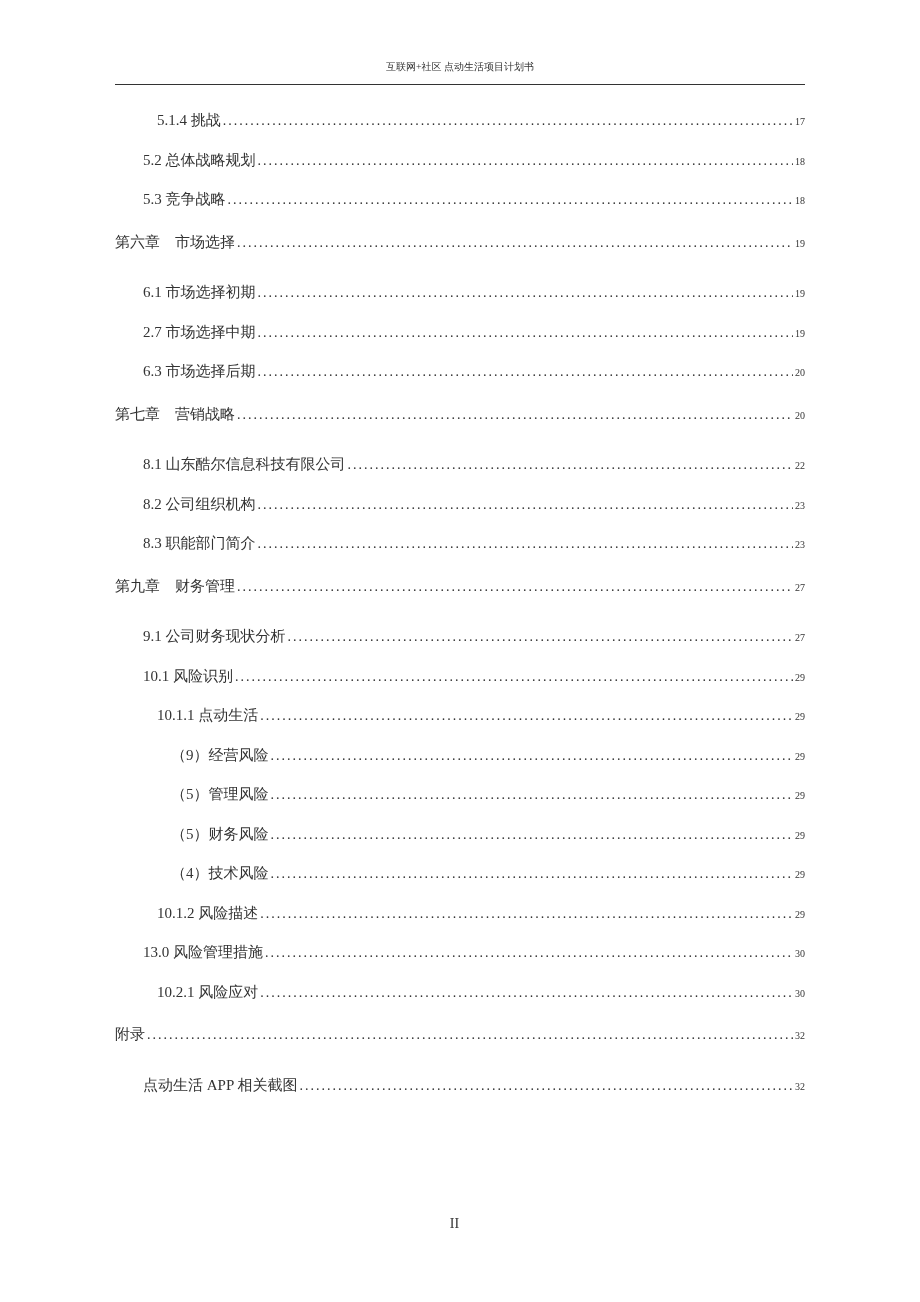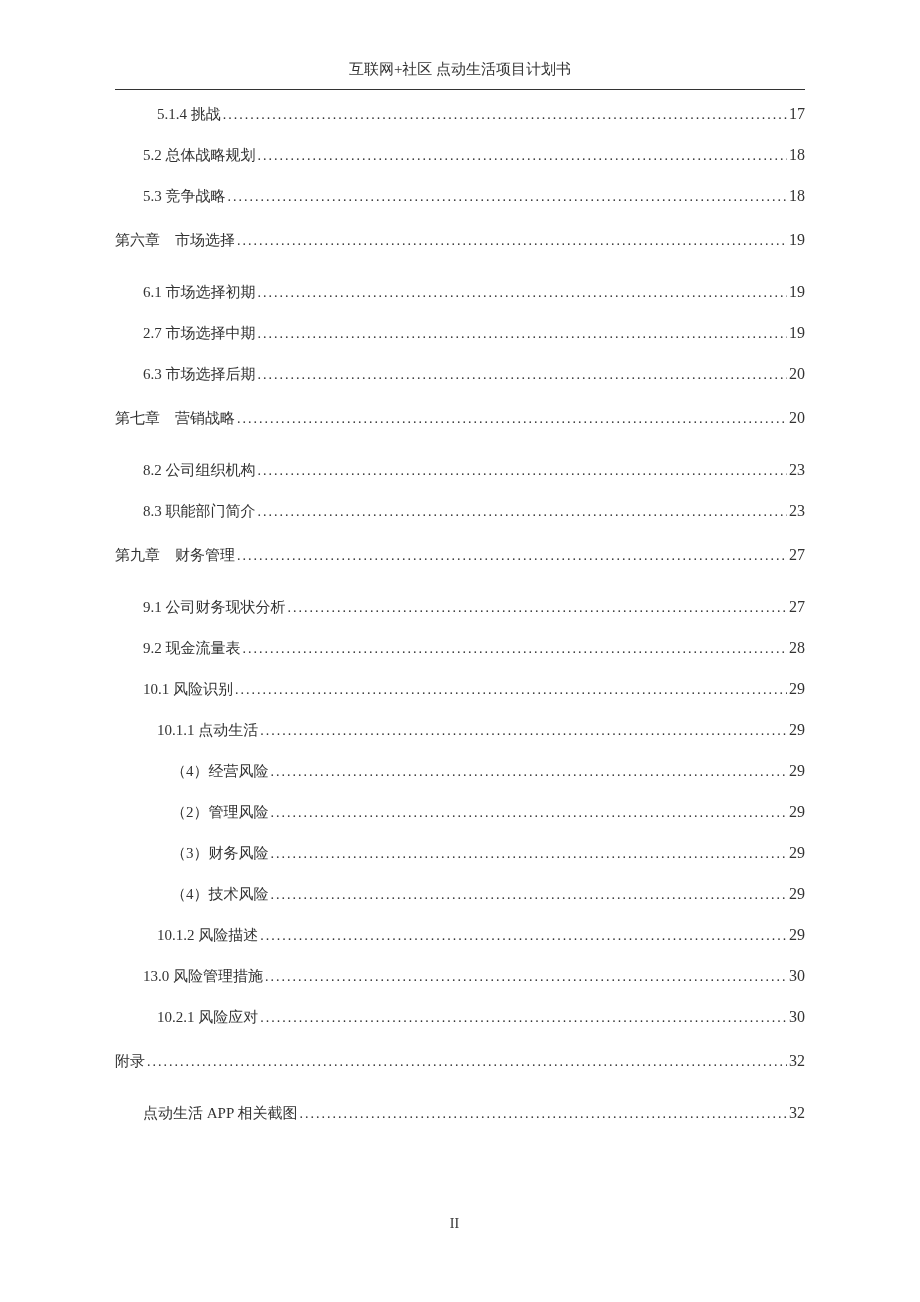--- a/index.html
+++ b/index.html
@@ -13,25 +13,25 @@
       background: #ffffff;
       font-family: "SimSun", "宋体", serif;
       color: #333333;
       position: relative;
     }
     .page {
       padding: 60px 115px 0 115px;
     }
     .header {
       text-align: center;
-      font-size: 15px;
+      font-size: 10px;
       color: #333333;
       padding-bottom: 10px;
       border-bottom: 1px solid #333333;
-      margin-bottom: 12px;
+      margin-bottom: 24px;
     }
     .toc {
       font-size: 15px;
       line-height: 1.5;
     }
     .toc-entry {
       display: flex;
       align-items: baseline;
       margin-bottom: 17px;
       white-space: nowrap;
@@ -59,21 +59,21 @@
       margin: 0 2px;
     }
     .toc-dots::after {
       content: "................................................................................................................................................................................................";
       letter-spacing: 2px;
       color: #333333;
       font-size: 14px;
     }
     .toc-page {
       flex-shrink: 0;
-      font-size: 16px;
+      font-size: 10px;
     }
     .page-number {
       position: absolute;
       bottom: 70px;
       left: 0;
       right: 11px;
       text-align: center;
       font-size: 14px;
       font-family: "Times New Roman", serif;
     }
@@ -118,66 +118,66 @@
         <span class="toc-label">6.3 市场选择后期</span>
         <span class="toc-dots"></span>
         <span class="toc-page">20</span>
       </div>
       <div class="toc-entry chapter">
         <span class="toc-label">第七章　营销战略</span>
         <span class="toc-dots"></span>
         <span class="toc-page">20</span>
       </div>
       <div class="toc-entry section">
+        <span class="toc-label">8.1  山东酷尔信息科技有限公司</span>
+        <span class="toc-dots"></span>
+        <span class="toc-page">22</span>
+      </div>
+      <div class="toc-entry section">
         <span class="toc-label">8.2 公司组织机构</span>
         <span class="toc-dots"></span>
         <span class="toc-page">23</span>
       </div>
       <div class="toc-entry section">
         <span class="toc-label">8.3 职能部门简介</span>
         <span class="toc-dots"></span>
         <span class="toc-page">23</span>
       </div>
       <div class="toc-entry chapter">
         <span class="toc-label">第九章　财务管理</span>
         <span class="toc-dots"></span>
         <span class="toc-page">27</span>
       </div>
       <div class="toc-entry section">
         <span class="toc-label">9.1  公司财务现状分析</span>
         <span class="toc-dots"></span>
         <span class="toc-page">27</span>
       </div>
       <div class="toc-entry section">
-        <span class="toc-label">9.2 现金流量表</span>
-        <span class="toc-dots"></span>
-        <span class="toc-page">28</span>
-      </div>
-      <div class="toc-entry section">
         <span class="toc-label">10.1  风险识别</span>
         <span class="toc-dots"></span>
         <span class="toc-page">29</span>
       </div>
       <div class="toc-entry subsection">
         <span class="toc-label">10.1.1  点动生活</span>
         <span class="toc-dots"></span>
         <span class="toc-page">29</span>
       </div>
       <div class="toc-entry subsub">
-        <span class="toc-label">（4）经营风险</span>
-        <span class="toc-dots"></span>
-        <span class="toc-page">29</span>
-      </div>
-      <div class="toc-entry subsub">
-        <span class="toc-label">（2）管理风险</span>
-        <span class="toc-dots"></span>
-        <span class="toc-page">29</span>
-      </div>
-      <div class="toc-entry subsub">
-        <span class="toc-label">（3）财务风险</span>
+        <span class="toc-label">（9）经营风险</span>
+        <span class="toc-dots"></span>
+        <span class="toc-page">29</span>
+      </div>
+      <div class="toc-entry subsub">
+        <span class="toc-label">（5）管理风险</span>
+        <span class="toc-dots"></span>
+        <span class="toc-page">29</span>
+      </div>
+      <div class="toc-entry subsub">
+        <span class="toc-label">（5）财务风险</span>
         <span class="toc-dots"></span>
         <span class="toc-page">29</span>
       </div>
       <div class="toc-entry subsub">
         <span class="toc-label">（4）技术风险</span>
         <span class="toc-dots"></span>
         <span class="toc-page">29</span>
       </div>
       <div class="toc-entry subsection">
         <span class="toc-label">10.1.2  风险描述</span>

